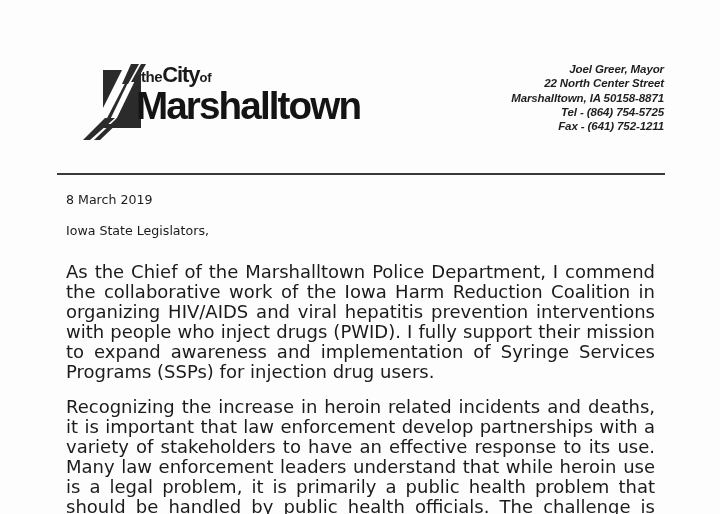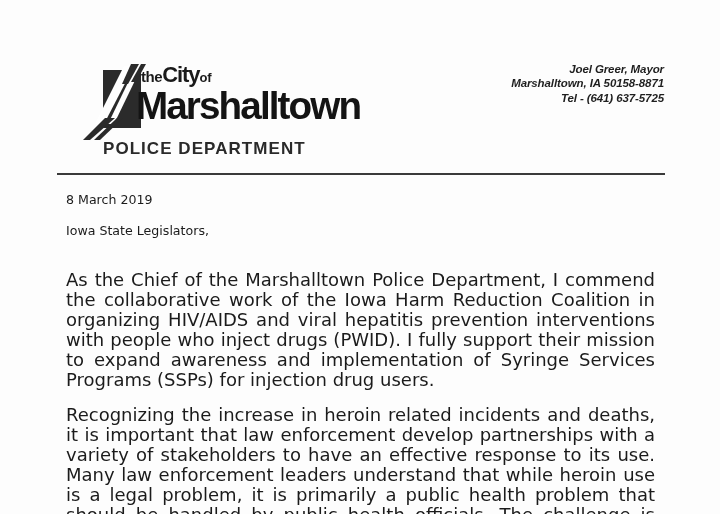--- a/index.html
+++ b/index.html
@@ -151,21 +151,21 @@
     font-size: 12.6px;
     line-height: 19px;
     color: #1b1b1b;
     margin-bottom: 12px;
   }
 
   .salutation {
     font-size: 12.6px;
     line-height: 19px;
     color: #1b1b1b;
-    margin-bottom: 30px;
+    margin-bottom: 22px;
   }
 
   .para {
     font-size: 18px;
     line-height: 19.9px;
     color: #1b1b1b;
     text-align: justify;
     text-justify: inter-word;
     margin: 0 0 16px 0;
     hyphens: none;
@@ -194,26 +194,27 @@
           <polygon points="63,2 68,2 58,20 53,20"></polygon>
         </g>
       </svg>
 
       <div class="wordmark">
         <div class="wm-top"><span class="wm-the">the</span><span class="wm-city">City</span><span class="wm-of">of</span></div>
         <div class="wm-main">Marshalltown</div>
       </div>
     </div>
 
-    <div class="dept-line">POLICE DEPARTMENT</div>
 
     <div class="contact-block">
       <div>Joel Greer, Mayor</div>
+      <div>22 North Center Street</div>
       <div>Marshalltown, IA  50158-8871</div>
-      <div>Tel - (641) 637-5725</div>
+      <div>Tel - (864) 754-5725</div>
+      <div>Fax - (641) 752-1211</div>
     </div>
 
     <div class="rule"></div>
   </div>
 
   <div class="body-area">
     <div class="date-line">8 March 2019</div>
     <div class="salutation">Iowa State Legislators,</div>
     <p class="para">As the Chief of the Marshalltown Police Department, I commend the collaborative work of the Iowa Harm Reduction Coalition in organizing HIV/AIDS and viral hepatitis prevention interventions with people who inject drugs (PWID). I fully support their mission to expand awareness and implementation of Syringe Services Programs (SSPs) for injection drug users.</p>
     <p class="para">Recognizing the increase in heroin related incidents and deaths, it is important that law enforcement develop partnerships with a variety of stakeholders to have an effective response to its use. Many law enforcement leaders understand that while heroin use is a legal problem, it is primarily a public health problem that should be handled by public health officials. The challenge is how to get those who need treatment into the appropriate programs. SSPs create a point of contact with people with substance use disorders so they can access detoxification and treatment programs with help from community health outreach workers. Treatment combined with penalties for those who fail to comply with the law will curb these abuses and fatalities and make our communities healthier and safer.</p>

